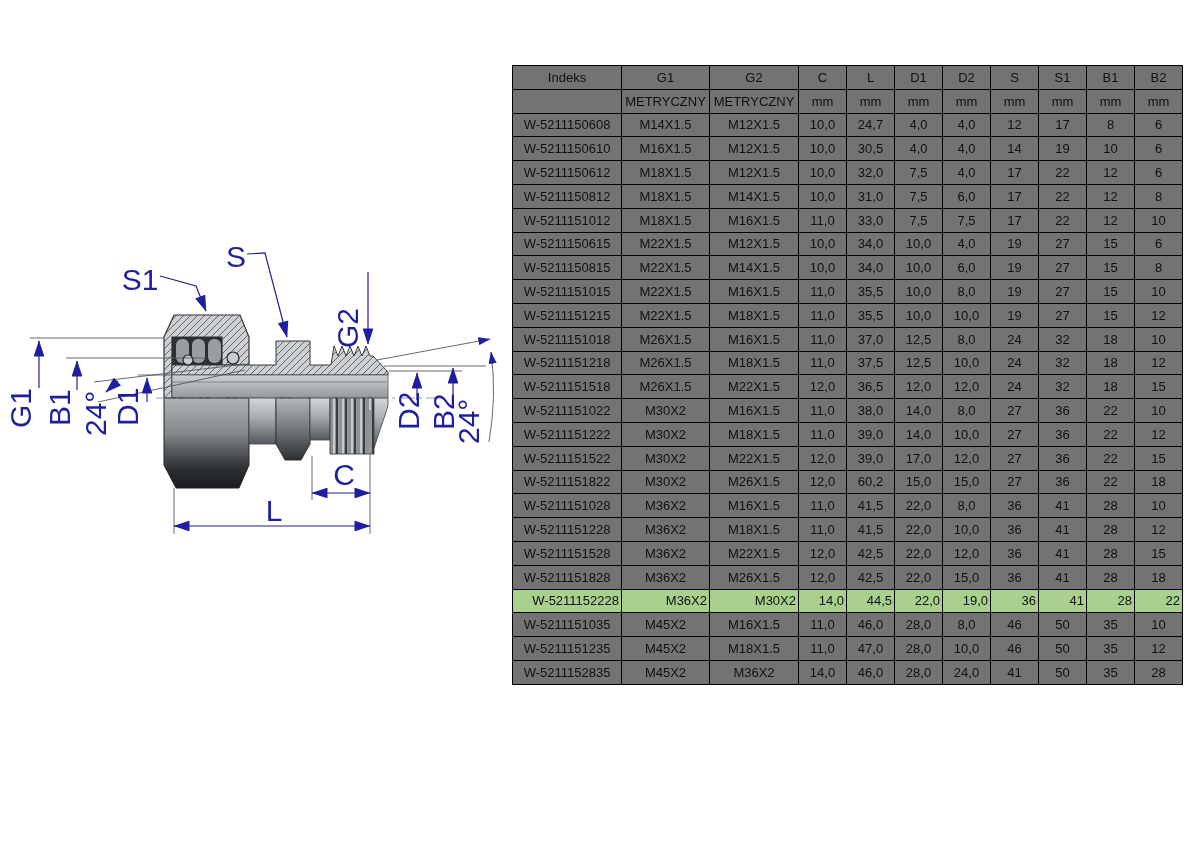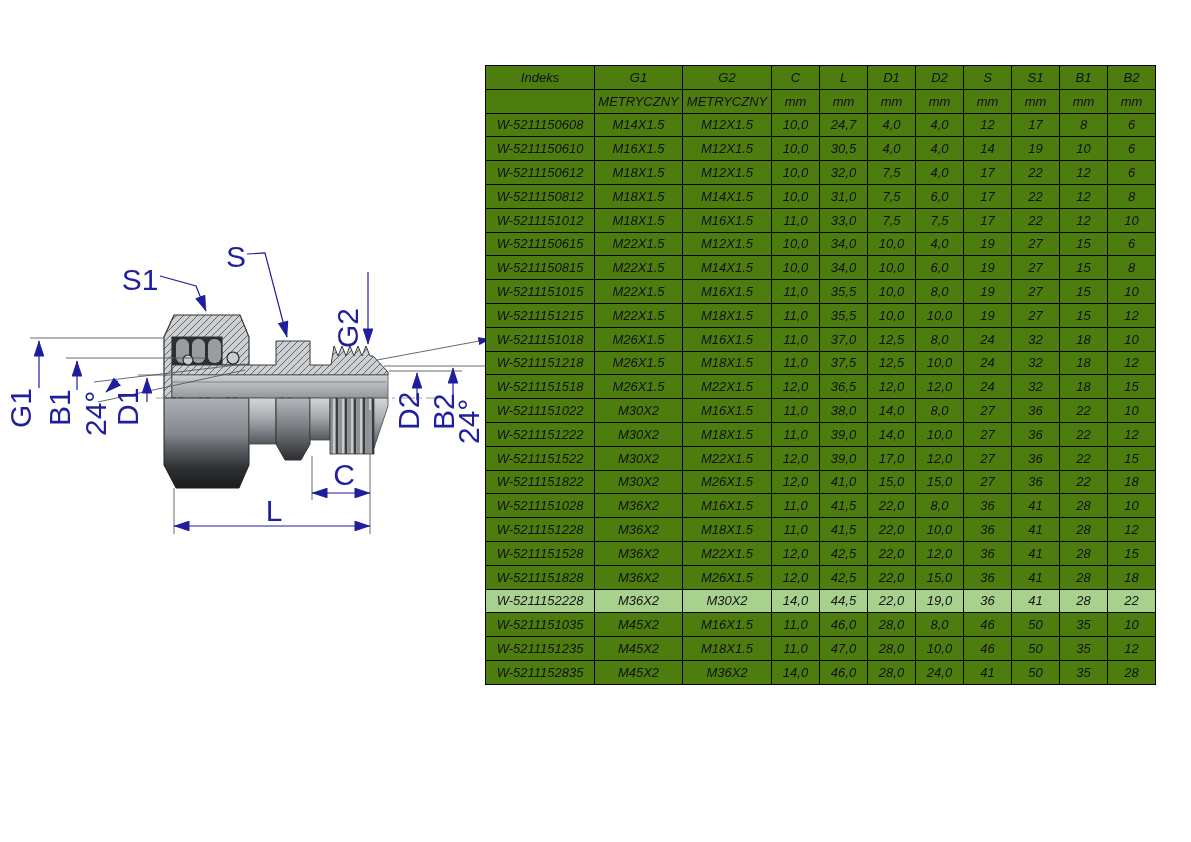--- a/index.html
+++ b/index.html
@@ -2,33 +2,32 @@
 <html style="--lbl: #1e1e9e; --hl: #a9d18e;"><head>
 <meta charset="utf-8">
 <style>
   html,body{margin:0;padding:0;}
   body{
     width:1191px;height:842px;position:relative;background:#fff;overflow:hidden;
     font-family:"Liberation Sans", sans-serif;
   }
   
   .spec-table{
-    position:absolute;left:485px;top:65px;
+    position:absolute;left:512px;top:65px;
     border-collapse:collapse;table-layout:fixed;
-    background:#4d7c0f;
-    font-style:italic;
+    background:#737373;
   }
   .spec-table td,.spec-table th{
     border:1px solid #000;
     font-weight:400;font-size:13px;color:#111;
     text-align:center;vertical-align:middle;
     height:22.8px;padding:0 2px;white-space:nowrap;
     overflow:hidden;
   }
-  .spec-table tr.highlight td{background:var(--hl,#a9d18e);}
+  .spec-table tr.highlight td{background:var(--hl,#a9d18e);text-align:right;}
   
   .drawing{position:absolute;left:0;top:240px;}
   .lbl{
     fill:var(--lbl,#1e1e9e);
     font-family:"Liberation Sans", sans-serif;
     font-size:30px;
   }
   .dim{stroke:var(--lbl,#1e1e9e);stroke-width:1.2;fill:none;}
   .ref{stroke:#55595d;stroke-width:0.9;fill:none;}
   .dimfill{fill:var(--lbl,#1e1e9e);}
@@ -381,21 +380,21 @@
         <td>27</td>
         <td>36</td>
         <td>22</td>
         <td>15</td>
       </tr>
       <tr>
         <td>W-5211151822</td>
         <td>M30X2</td>
         <td>M26X1.5</td>
         <td>12,0</td>
-        <td>41,0</td>
+        <td>60,2</td>
         <td>15,0</td>
         <td>15,0</td>
         <td>27</td>
         <td>36</td>
         <td>22</td>
         <td>18</td>
       </tr>
       <tr>
         <td>W-5211151028</td>
         <td>M36X2</td>

